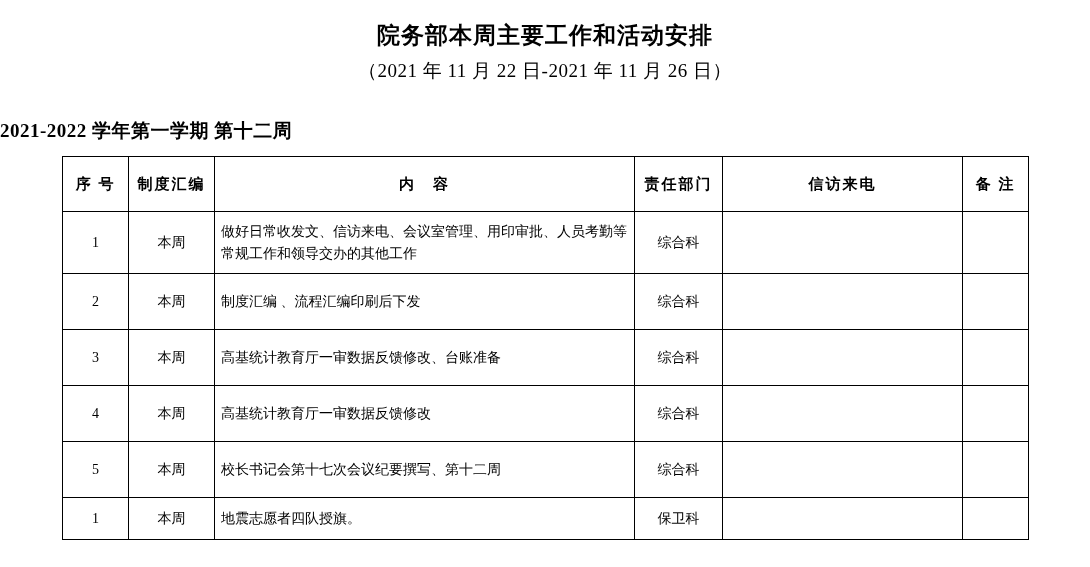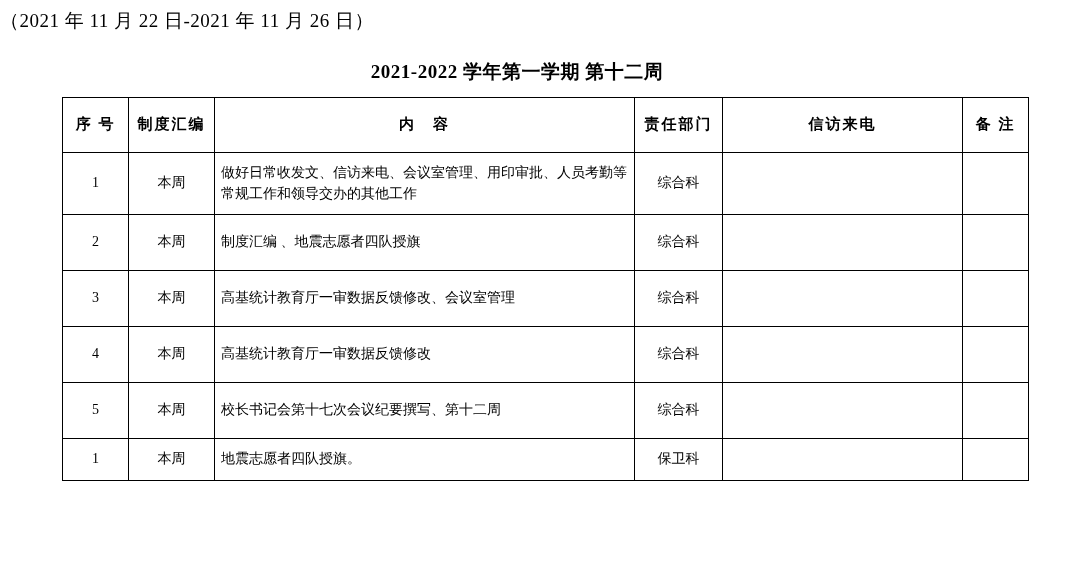--- a/index.html
+++ b/index.html
@@ -22,33 +22,33 @@
   }
   .doc-title {
     text-align: center;
     font-size: 23px;
     font-weight: bold;
     letter-spacing: 1px;
     margin-top: 22px;
     line-height: 1.2;
   }
   .doc-subtitle {
+    text-align: center;
     font-size: 19px;
     margin-top: 10px;
     letter-spacing: 0.5px;
     line-height: 1.2;
   }
   .term-line {
-    text-align: center;
+    text-align: left;
     font-size: 19px;
     font-weight: bold;
-    margin-top: 26px;
+    margin-top: 36px;
     padding-right: 96px;
     letter-spacing: 0.5px;
-    padding-left: 40px;
   }
   .table-wrap {
     margin-top: 12px;
     padding-left: 62px;
   }
   table.sched {
     border-collapse: collapse;
     width: 966px;
     table-layout: fixed;
   }
@@ -84,20 +84,21 @@
   }
   tbody tr { height: 56px; }
   tbody tr.tall { height: 62px; }
   tbody tr.short { height: 42px; }
 </style>
 </head>
 <body>
 
 <div class="page">
 
+  <div class="doc-title">院务部本周主要工作和活动安排</div>
   <div class="doc-subtitle">（2021 年 11 月 22 日-2021 年 11 月 26 日）</div>
   <div class="term-line">2021-2022 学年第一学期  第十二周</div>
 
   <div class="table-wrap">
     <table class="sched">
       <colgroup>
         <col class="col-seq">
         <col class="col-time">
         <col class="col-content">
         <col class="col-dept">
@@ -119,29 +120,29 @@
           <td class="c-seq">1</td>
           <td class="c-time">本周</td>
           <td class="c-content centered">做好日常收发文、信访来电、会议室管理、用印审批、人员考勤等常规工作和领导交办的其他工作</td>
           <td class="c-dept">综合科</td>
           <td class="c-codept"></td>
           <td class="c-note"></td>
         </tr>
         <tr>
           <td class="c-seq">2</td>
           <td class="c-time">本周</td>
-          <td class="c-content">制度汇编 、地震志愿者四队授旗</td>
+          <td class="c-content">制度汇编 、流程汇编印刷后下发</td>
           <td class="c-dept">综合科</td>
           <td class="c-codept"></td>
           <td class="c-note"></td>
         </tr>
         <tr>
           <td class="c-seq">3</td>
           <td class="c-time">本周</td>
-          <td class="c-content">高基统计教育厅一审数据反馈修改、会议室管理</td>
+          <td class="c-content">高基统计教育厅一审数据反馈修改、台账准备</td>
           <td class="c-dept">综合科</td>
           <td class="c-codept"></td>
           <td class="c-note"></td>
         </tr>
         <tr>
           <td class="c-seq">4</td>
           <td class="c-time">本周</td>
           <td class="c-content">高基统计教育厅一审数据反馈修改</td>
           <td class="c-dept">综合科</td>
           <td class="c-codept"></td>

